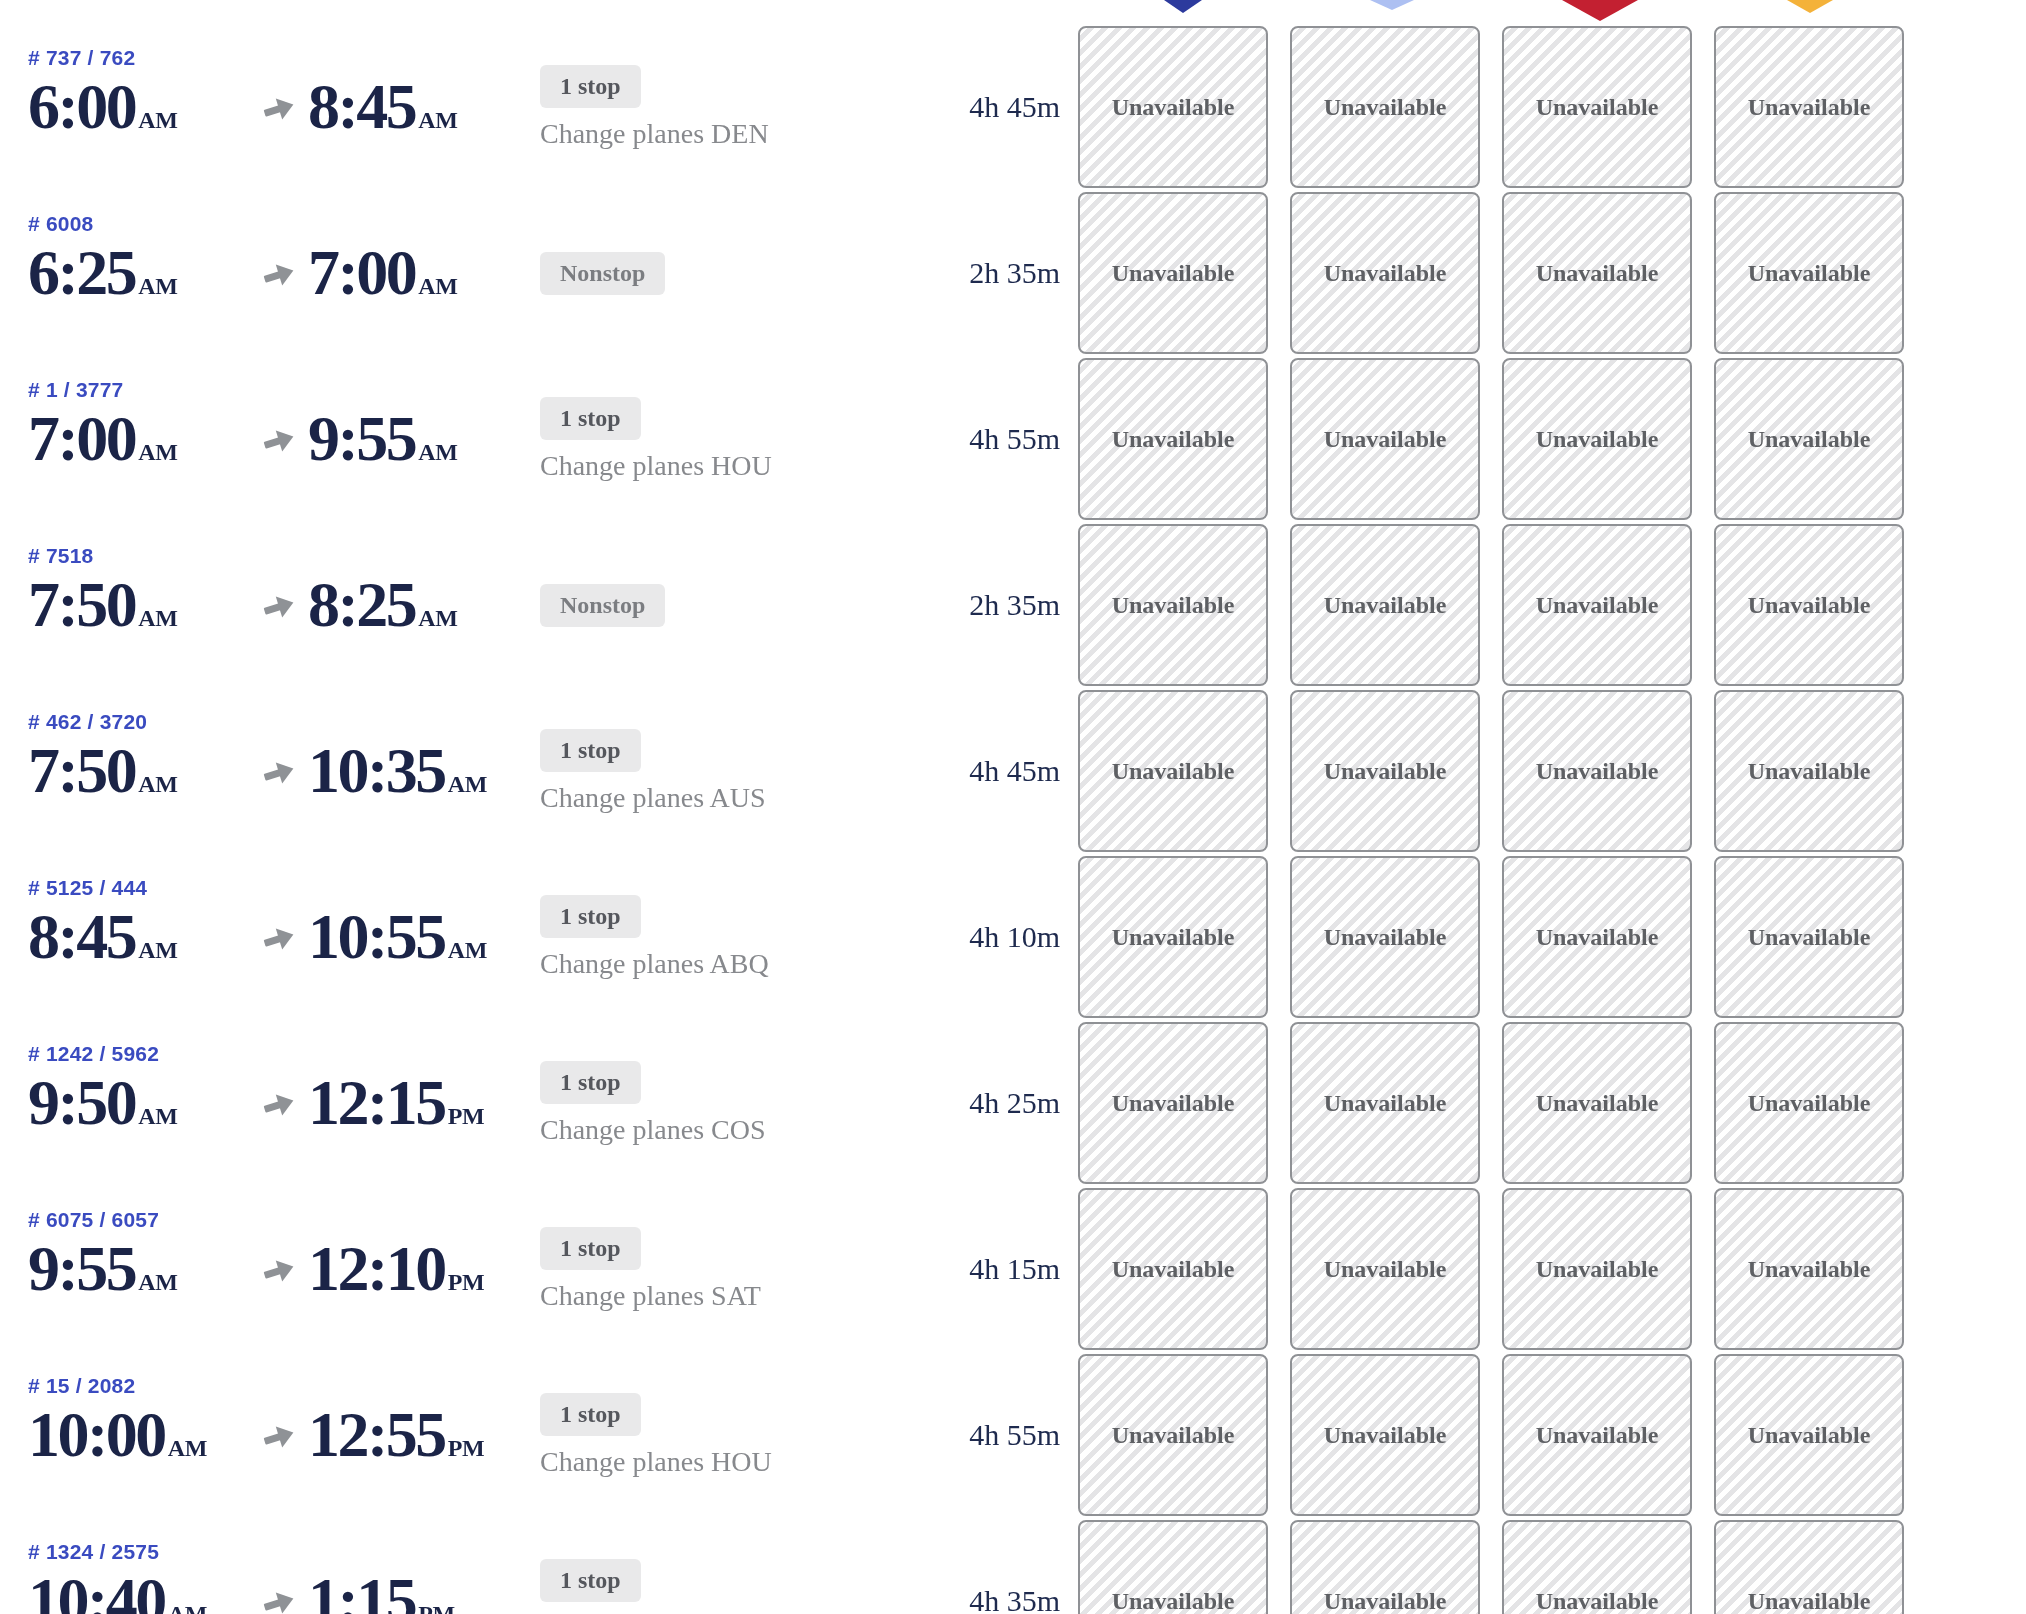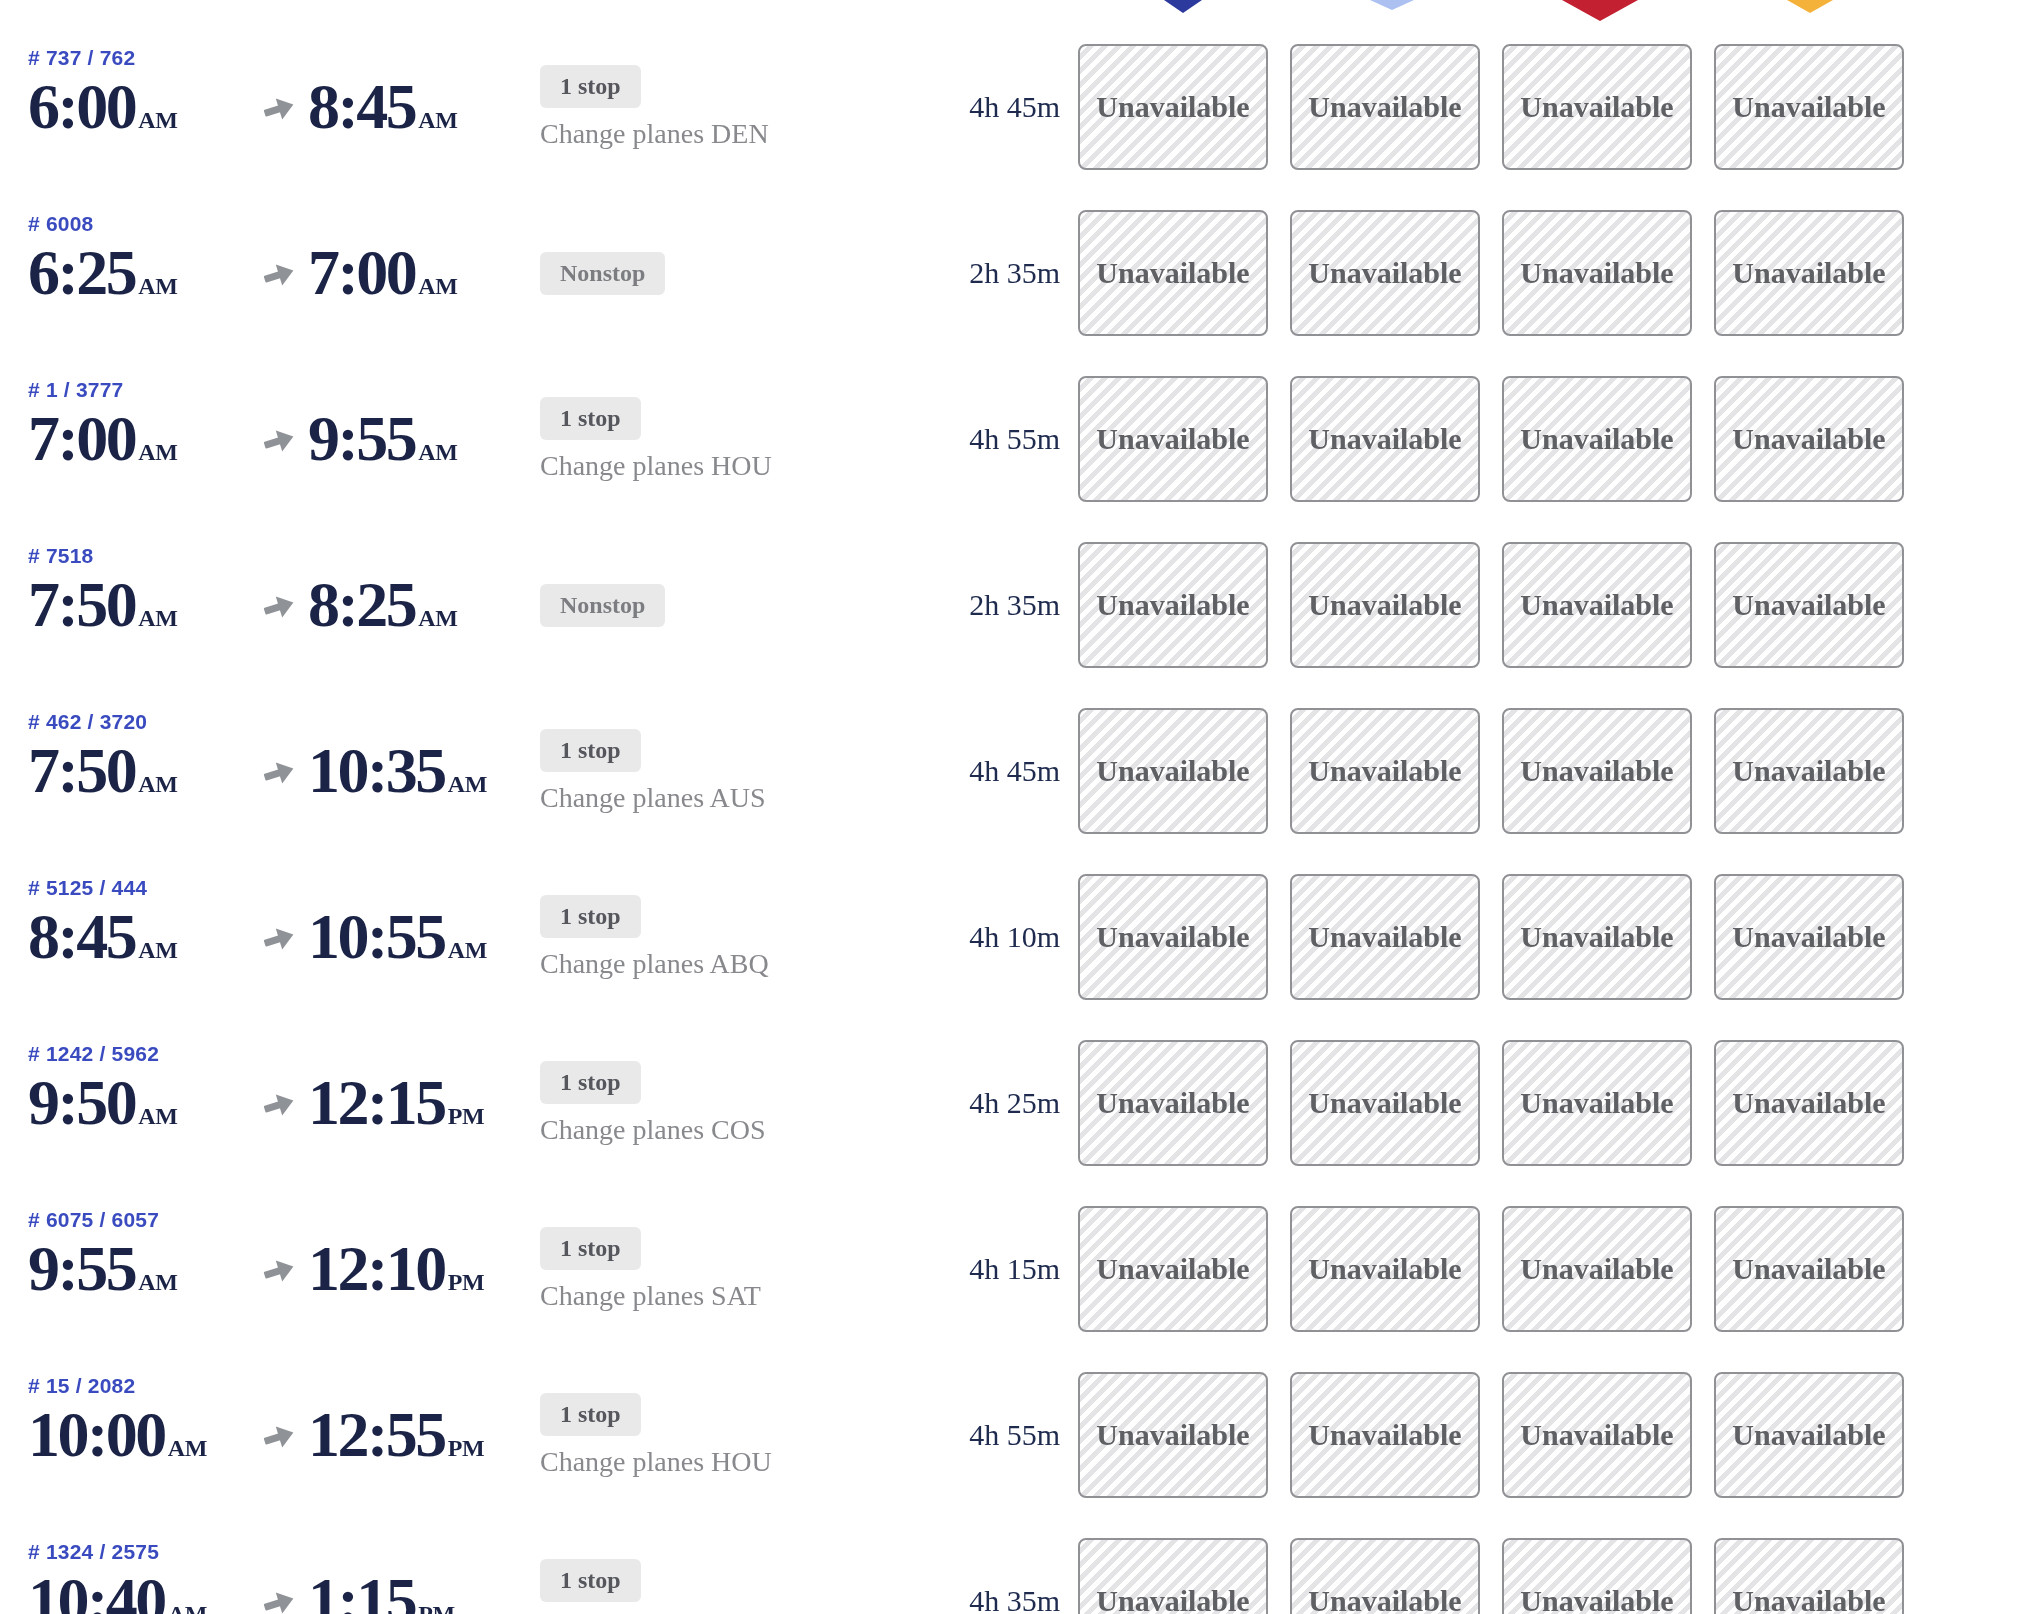--- a/index.html
+++ b/index.html
@@ -98,28 +98,28 @@
     white-space: nowrap;
   }
   .fares {
     margin-left: 18px;
     display: flex;
     gap: 22px;
   }
   .fare-btn {
     box-sizing: border-box;
     width: 190px;
-    height: 126px;
+    height: 162px;
     border: 2px solid var(--c-btn-border, #8f9195);
     border-radius: 8px;
     background: repeating-linear-gradient(135deg,
       #ffffff 0px, #ffffff 5px,
       var(--c-stripe, #e4e4e6) 5px, var(--c-stripe, #e4e4e6) 10px);
     color: var(--c-btn-text, #5e6064);
-    font-size: 30px;
+    font-size: 24px;
     font-weight: bold;
     display: flex;
     align-items: center;
     justify-content: center;
   }
 </style>
 </head>
 <body>
 
 <div class="page">

